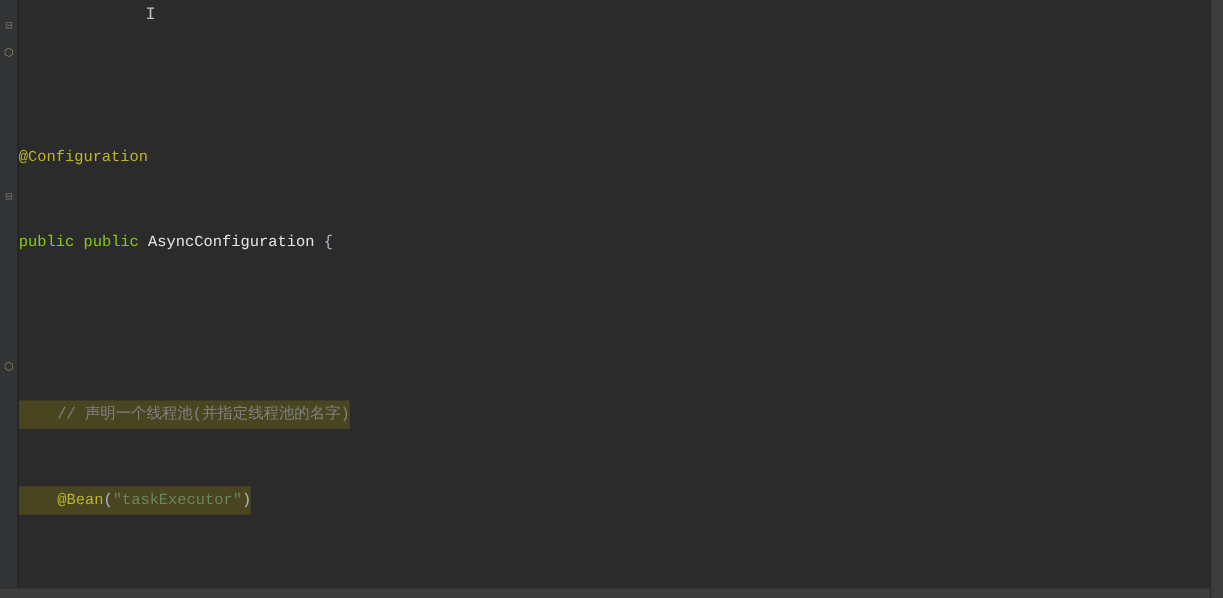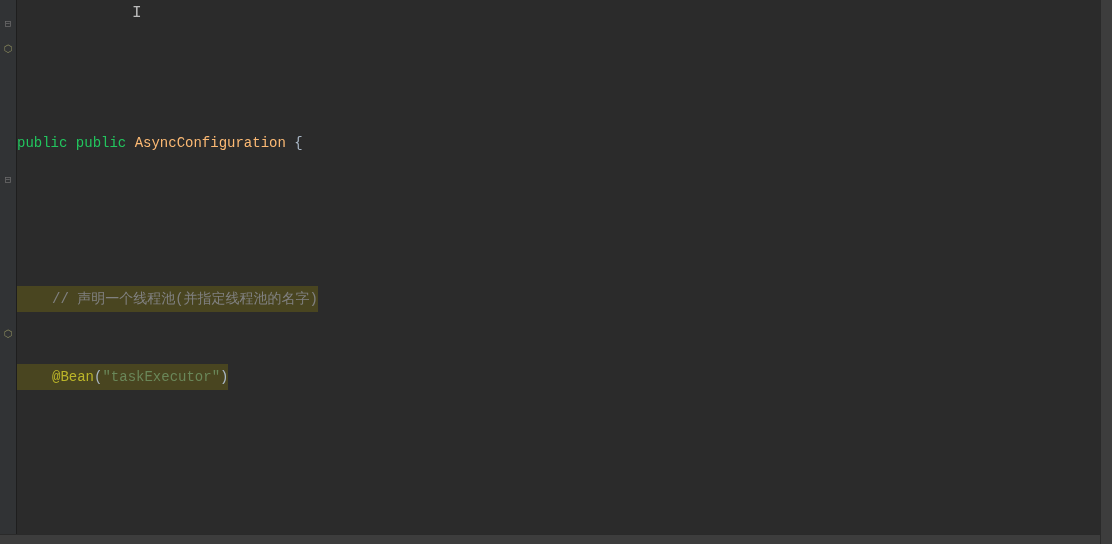--- a/index.html
+++ b/index.html
@@ -65,33 +65,33 @@
       background: #3c3b1c;
       display: inline-block;
     }
     .highlight-yellow2 {
       background: #494520;
       display: inline-block;
       padding-left: 35px;
       margin-left: -35px;
     }
     .keyword {
-      color: #22c55e;
+      color: #84cc16;
     }
     .annotation {
       color: #bbb529;
     }
     .string {
       color: #6a8759;
     }
     .comment {
       color: #808080;
     }
     .class-name {
-      color: #fdba74;
+      color: #e5e5e5;
       text-align: center;
     }
     .text-cursor {
       position: absolute;
       left: 115px;
       top: 0px;
       width: 2px;
       height: 18px;
       color: #bbbbbb;
       font-size: 16px;
@@ -132,20 +132,21 @@
       </div>
     <div class="gutter-mark" style="top:329px;">
         <span class="override-marker">⬡</span>
       </div>
   </div>
 
   <div class="code-area">
     <span class="text-cursor">I</span>
     <div class="code-lines">
       <div class="code-line"></div>
+      <div class="code-line"><span class="annotation">@Configuration</span></div>
       <div class="code-line"><span class="keyword">public</span> <span class="keyword">public</span> <span class="class-name">AsyncConfiguration</span> <span>{</span></div>
       <div class="code-line"></div>
       <div class="code-line indent-1"><span class="highlight-yellow2"><span class="comment">// 声明一个线程池(并指定线程池的名字)</span></span></div>
       <div class="code-line indent-1"><span class="highlight-yellow2"><span class="annotation">@Bean</span><span>(</span><span class="string">"taskExecutor"</span><span>)</span></span></div>
       
       
       
       
       
       

